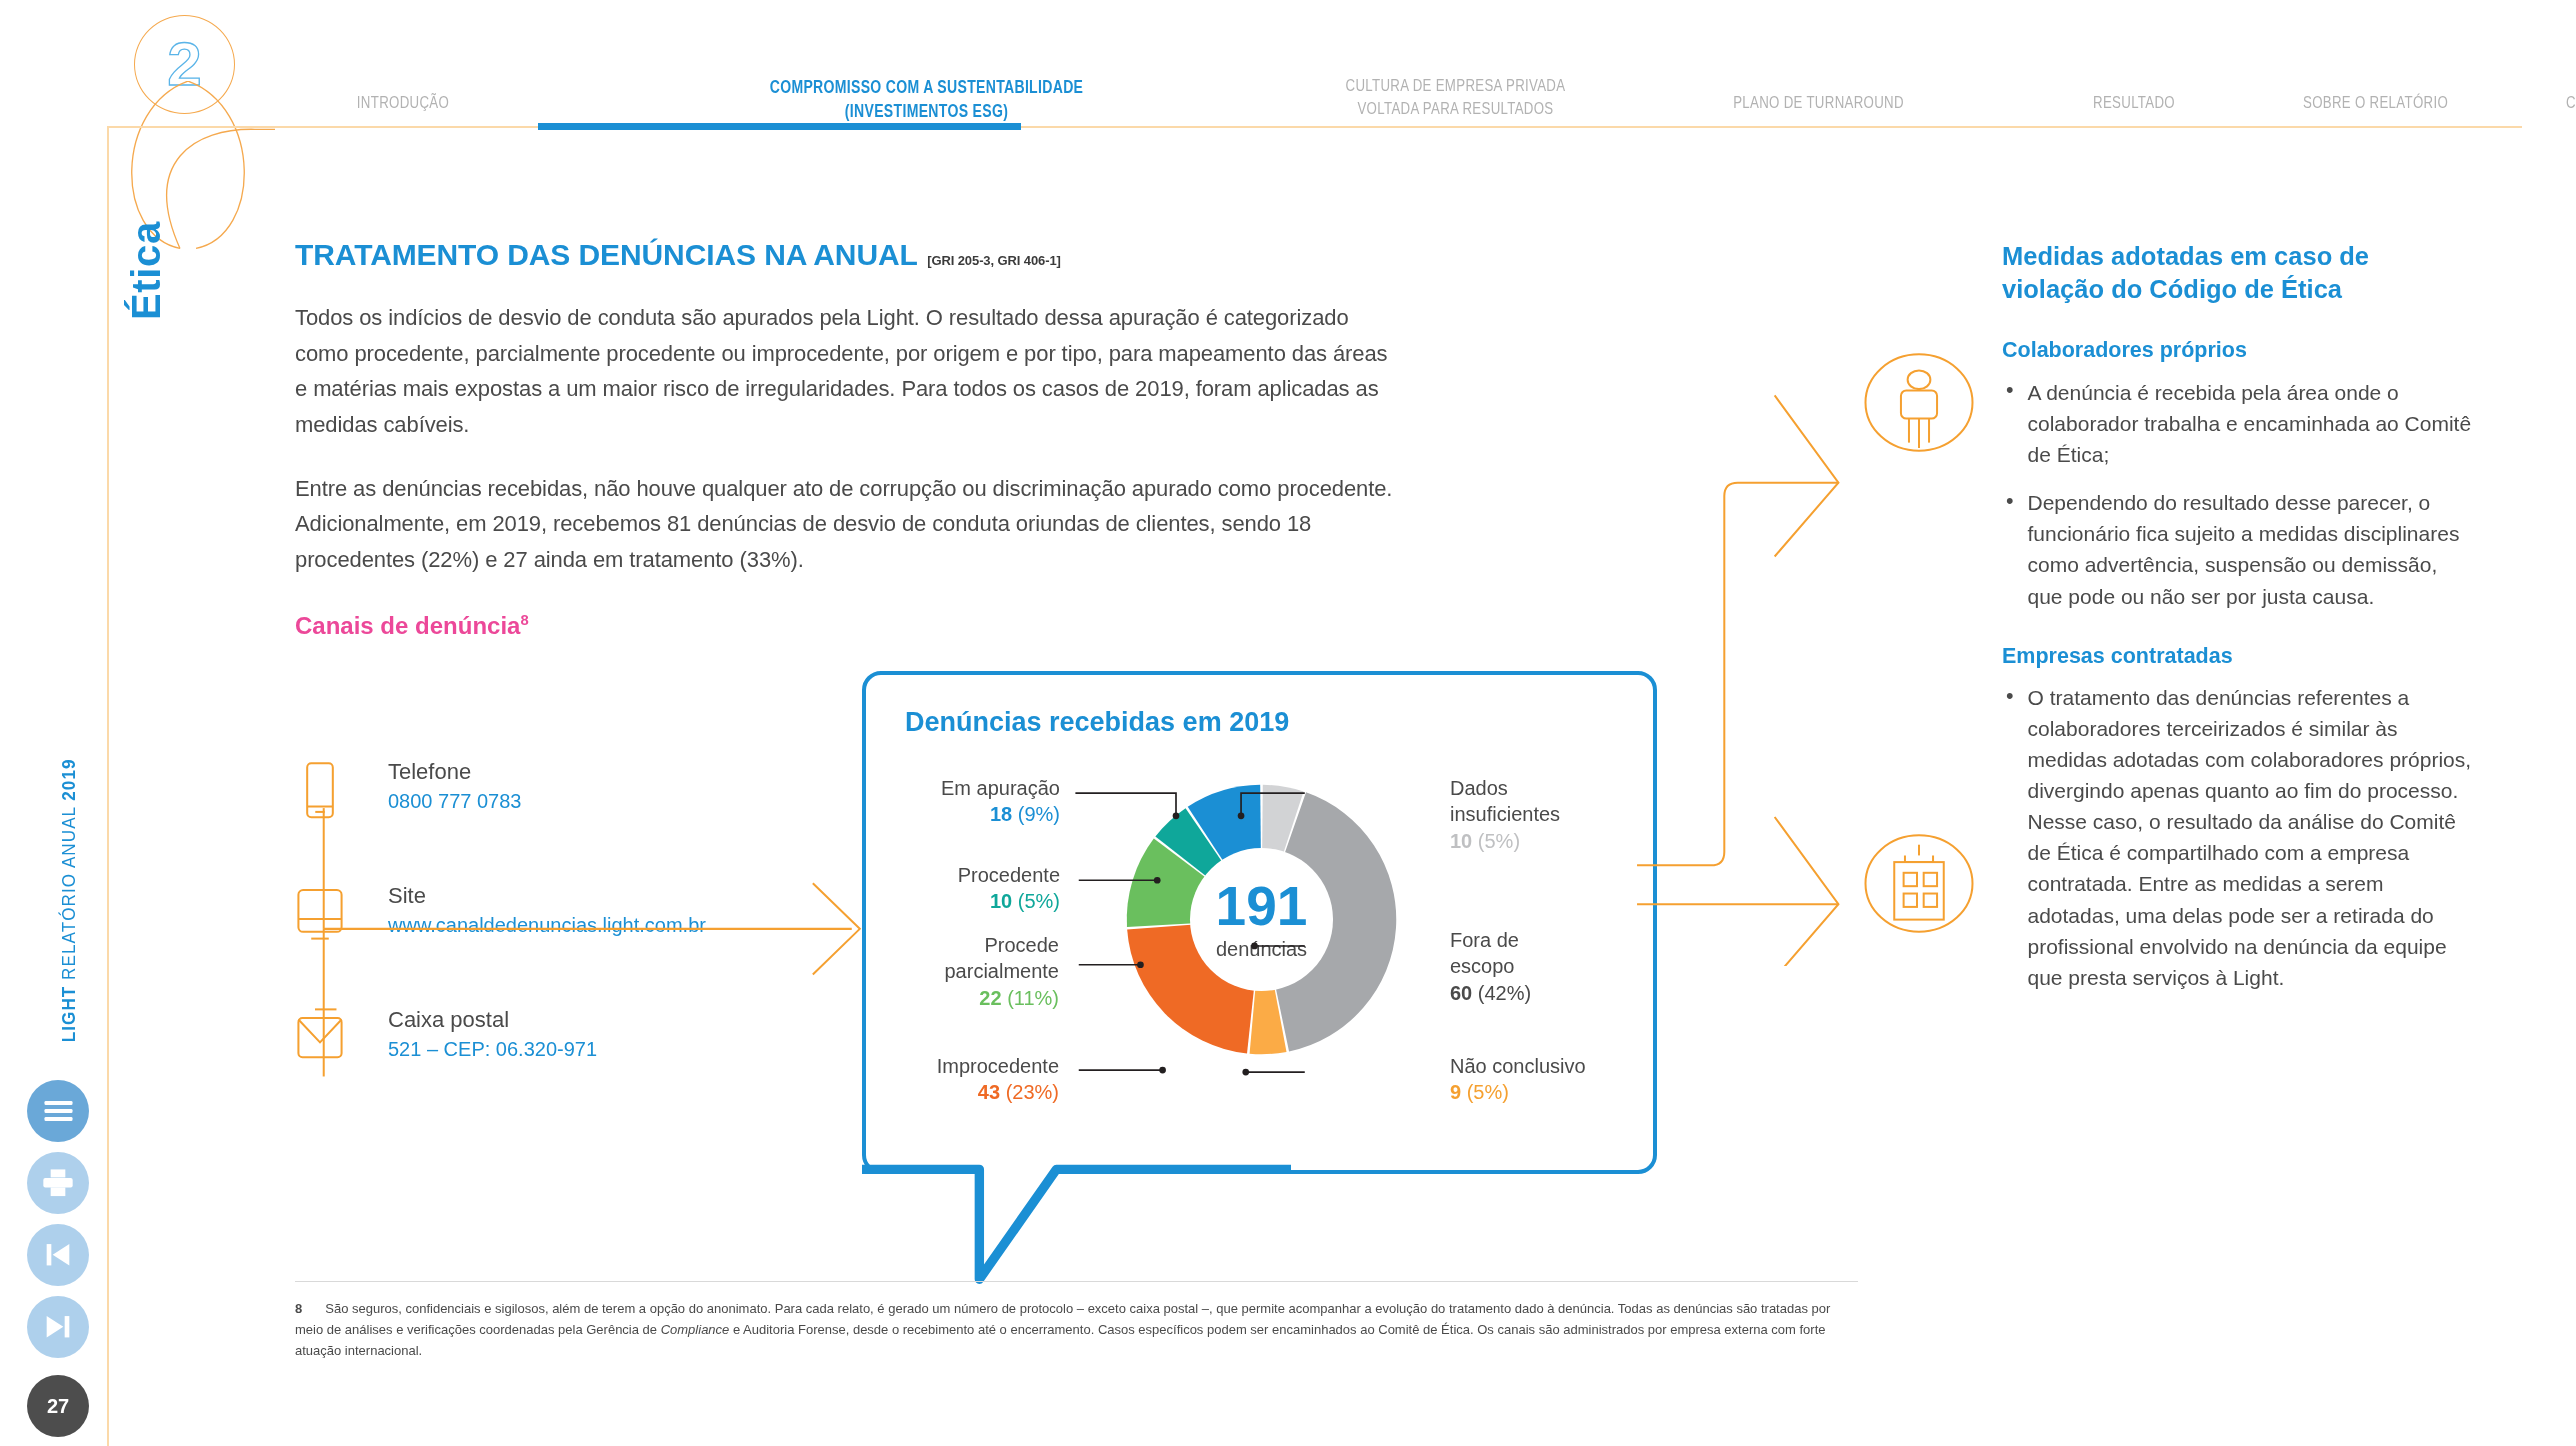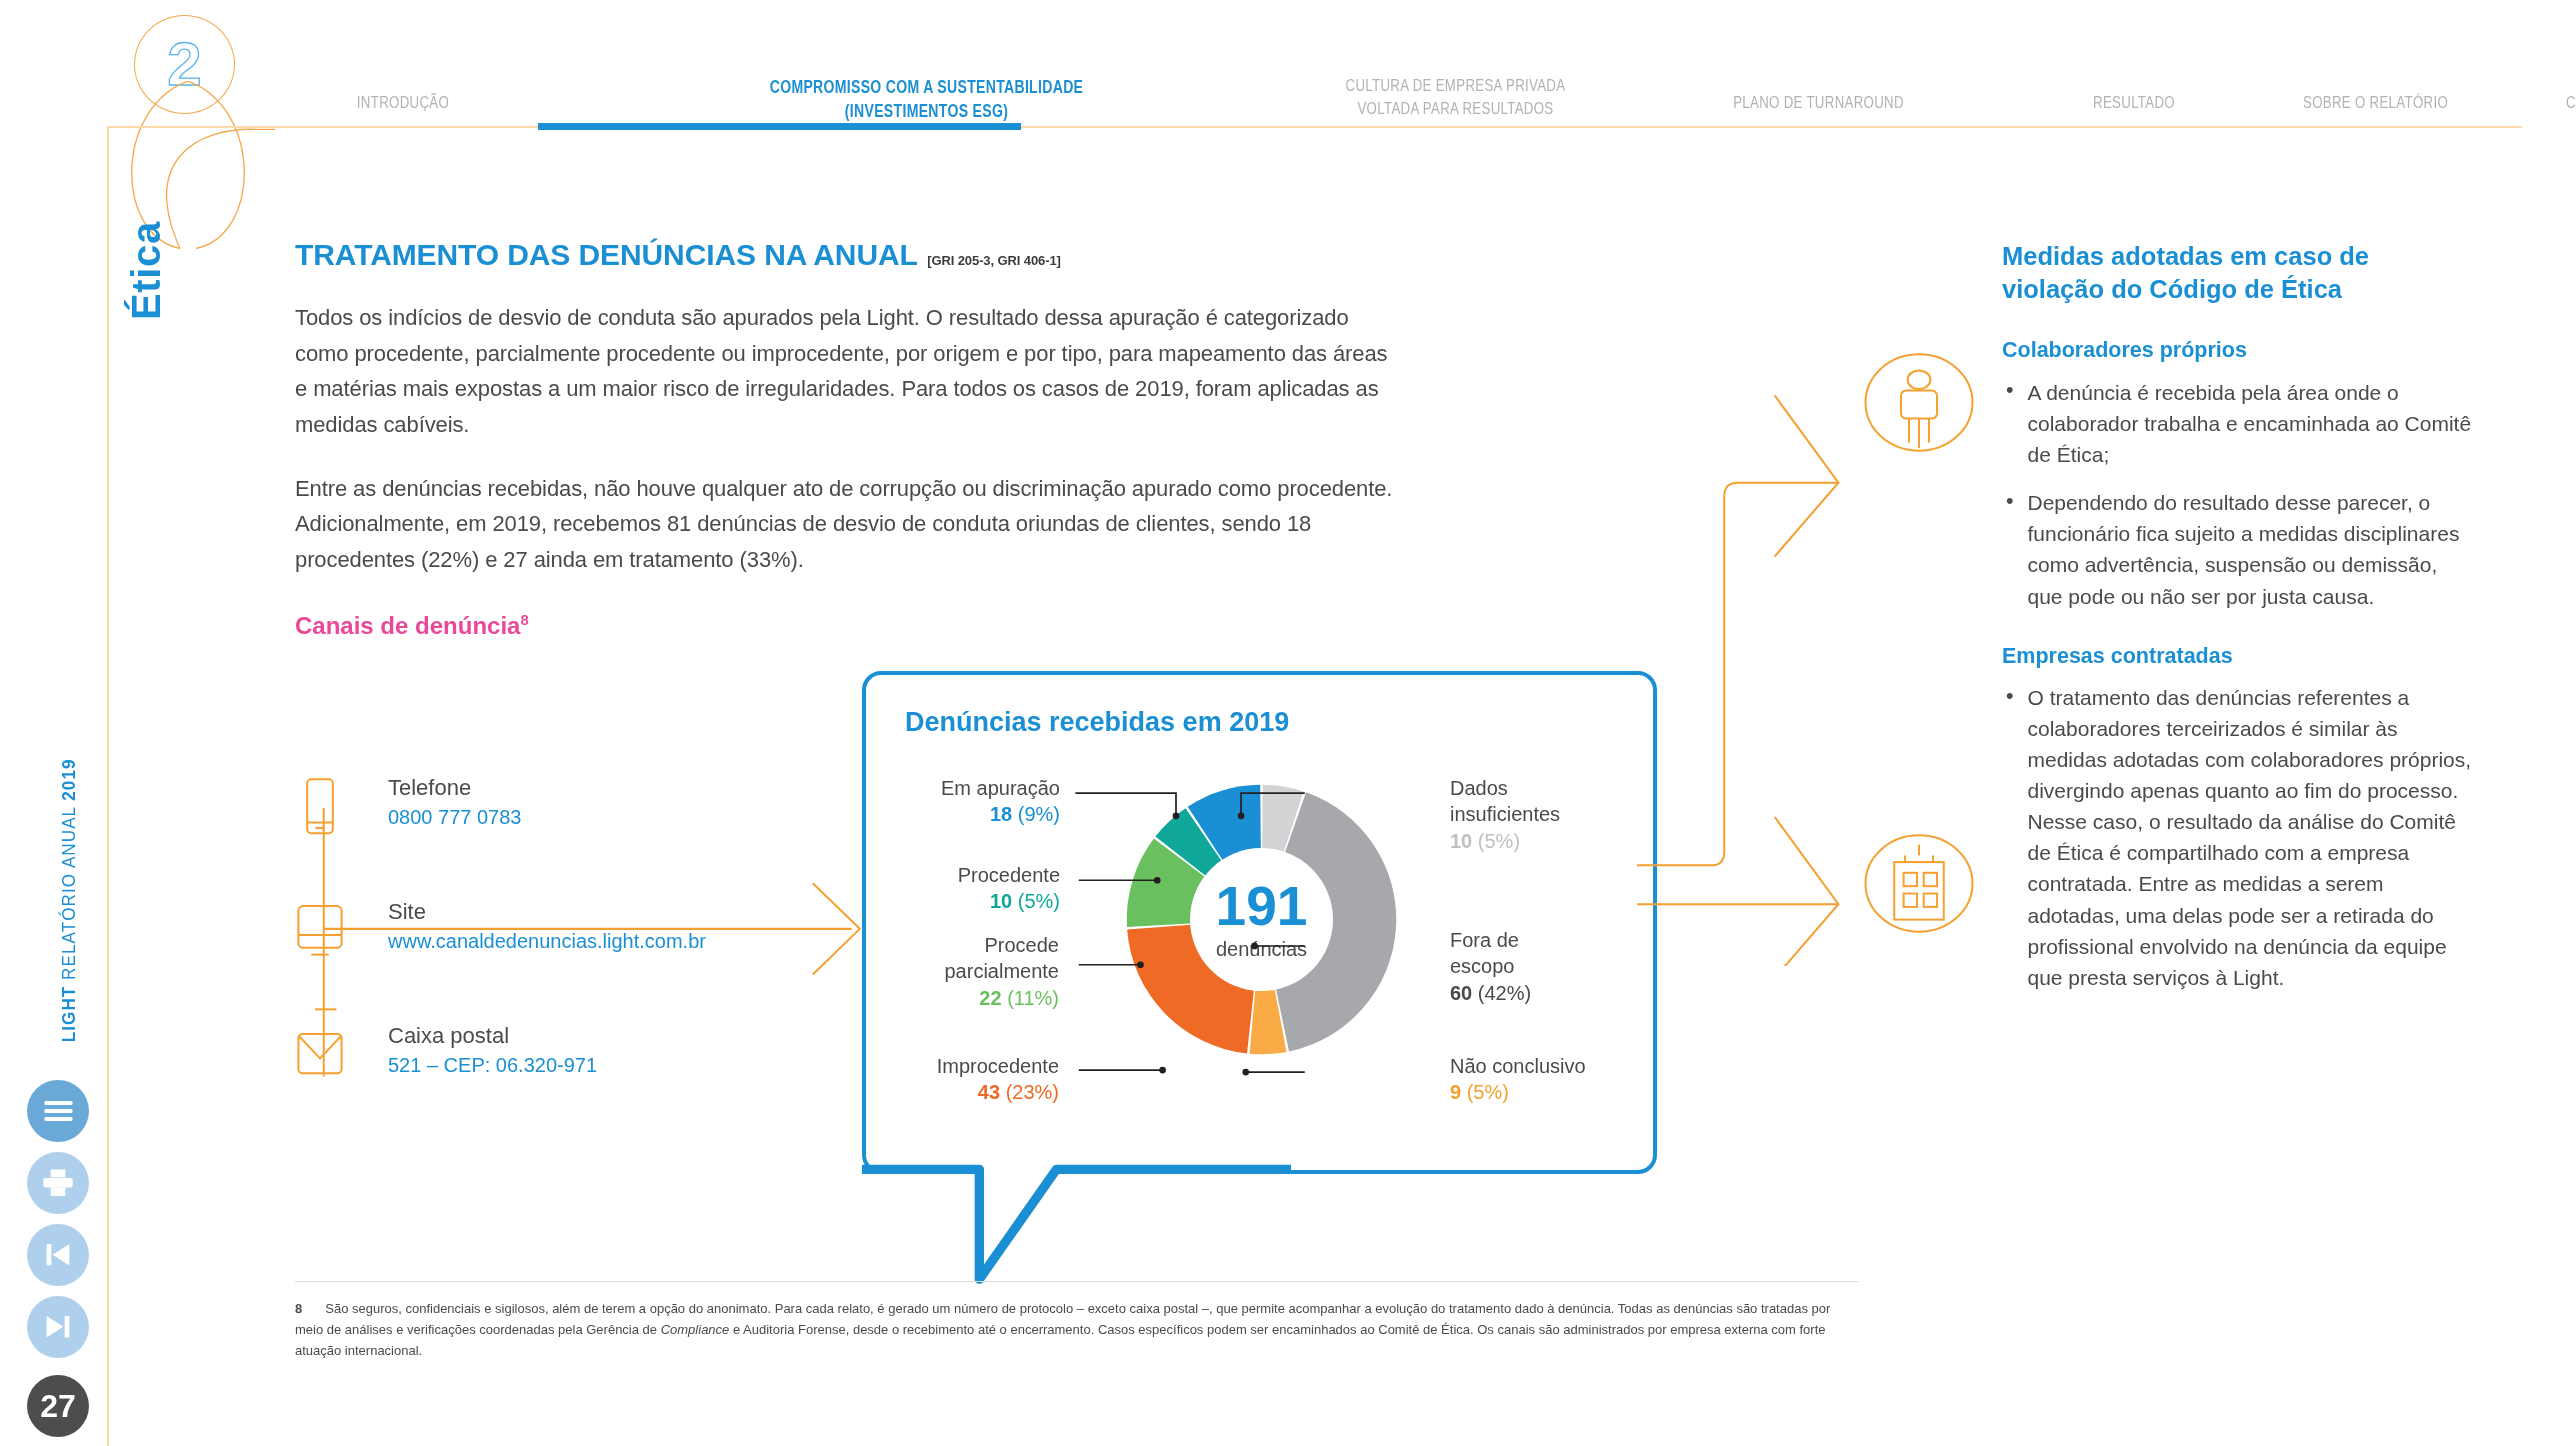--- a/index.html
+++ b/index.html
@@ -80,21 +80,21 @@
     width: 62px; height: 62px; border-radius: 50%;
     margin-bottom: 10px;
     display: flex; align-items: center; justify-content: center;
   }
   .rail-icon.dark   { background: #6aa8d8; }
   .rail-icon.light  { background: #aed0ec; }
   .page-number-badge {
     width: 62px; height: 62px; border-radius: 50%;
     background: #4d4d4d; color: #fff;
     display: flex; align-items: center; justify-content: center;
-    font-size: 32px; font-weight: 700;
+    font-size: 20px; font-weight: 700;
     margin-top: 17.4px;
   }
 
   
   .col-main { position: absolute; left: 295px; top: 238px; width: 1100px; }
   .section-title {
     font-size: 30px; font-weight: 700; color: #1b8fd4;
     letter-spacing: -0.1px; transform: scaleX(0.93); transform-origin: left;
     white-space: nowrap;
   }
@@ -105,21 +105,21 @@
   .body-p {
     font-size: 22px; color: #4a4a4a; line-height: 1.62; margin-top: 28px;
     letter-spacing: -0.1px;
   }
   .subsection-title {
     font-size: 24px; font-weight: 700; color: #ec4899; margin-top: 35px;
   }
   .subsection-title sup { font-size: 14.8px; }
 
   
-  .contacts { position: absolute; left: 295px; top: 758px; width: 604px; margin-top: 16px; }
+  .contacts { position: absolute; left: 295px; top: 758px; width: 604px; }
   .contact-row { position: relative; height: 124px; }
   .contact-icon {
     position: absolute; left: 0; top: 4px; width: 50px; height: 58px;
   }
   .contact-text { position: absolute; left: 93px; top: 0; }
   .contact-label { font-size: 22px; color: #4a4a4a; line-height: 1.3; }
   .contact-value { font-size: 20px; color: #1b8fd4; line-height: 1.45; }
 
   .contact-connector { position: absolute; left: 288px; top: 805px; }
 

